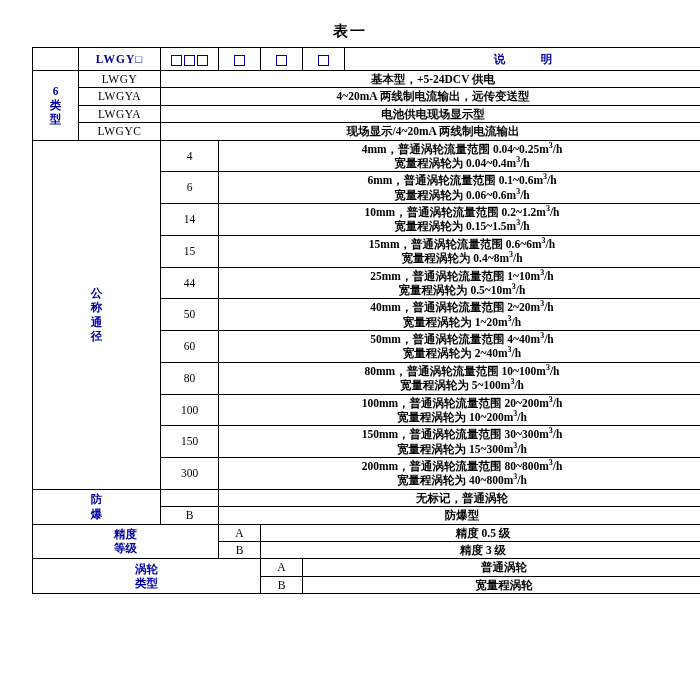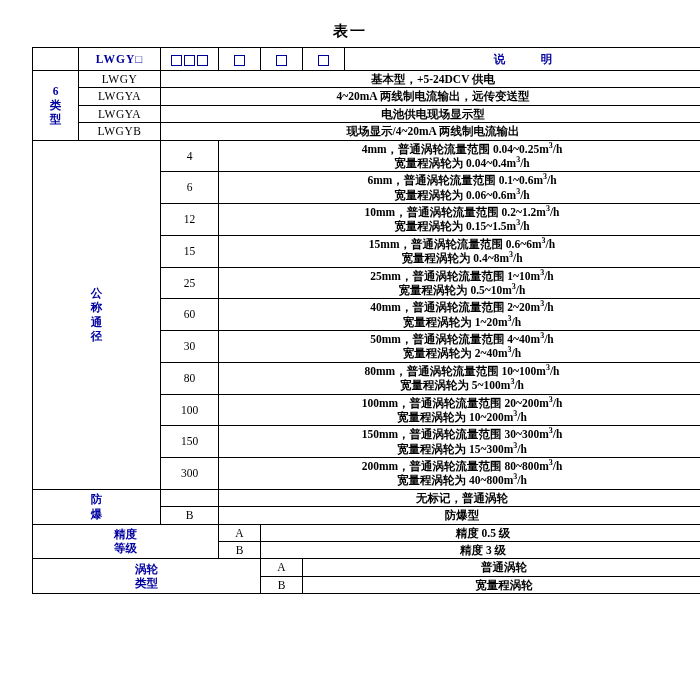--- a/index.html
+++ b/index.html
@@ -151,21 +151,21 @@
       </tr>
       <tr>
         <td class="typecell">LWGYA</td>
         <td colspan="5" class="desc-cell">4~20mA 两线制电流输出，远传变送型</td>
       </tr>
       <tr>
         <td class="typecell">LWGYA</td>
         <td colspan="5" class="desc-cell">电池供电现场显示型</td>
       </tr>
       <tr>
-        <td class="typecell">LWGYB</td>
+        <td class="typecell">LWGYC</td>
         <td colspan="5" class="desc-cell">现场显示/4~20mA 两线制电流输出</td>
       </tr>
 
       <tr>
         <td rowspan="11" class="vlabel-wide" colspan="2">
           <div>公</div>
           <div>称</div>
           <div>通</div>
           <div>径</div>
         </td>
@@ -176,49 +176,49 @@
         </td>
       </tr>
       <tr>
         <td class="sub">6</td>
         <td colspan="4" class="desc-cell">
           <span class="l2">6mm，普通涡轮流量范围 0.1~0.6m<sup>3</sup>/h</span>
           <span class="l2">宽量程涡轮为 0.06~0.6m<sup>3</sup>/h</span>
         </td>
       </tr>
       <tr>
-        <td class="sub">12</td>
+        <td class="sub">14</td>
         <td colspan="4" class="desc-cell">
           <span class="l2">10mm，普通涡轮流量范围 0.2~1.2m<sup>3</sup>/h</span>
           <span class="l2">宽量程涡轮为 0.15~1.5m<sup>3</sup>/h</span>
         </td>
       </tr>
       <tr>
         <td class="sub">15</td>
         <td colspan="4" class="desc-cell">
           <span class="l2">15mm，普通涡轮流量范围 0.6~6m<sup>3</sup>/h</span>
           <span class="l2">宽量程涡轮为 0.4~8m<sup>3</sup>/h</span>
         </td>
       </tr>
       <tr>
-        <td class="sub">25</td>
+        <td class="sub">44</td>
         <td colspan="4" class="desc-cell">
           <span class="l2">25mm，普通涡轮流量范围 1~10m<sup>3</sup>/h</span>
           <span class="l2">宽量程涡轮为 0.5~10m<sup>3</sup>/h</span>
         </td>
       </tr>
       <tr>
-        <td class="sub">60</td>
+        <td class="sub">50</td>
         <td colspan="4" class="desc-cell">
           <span class="l2">40mm，普通涡轮流量范围 2~20m<sup>3</sup>/h</span>
           <span class="l2">宽量程涡轮为 1~20m<sup>3</sup>/h</span>
         </td>
       </tr>
       <tr>
-        <td class="sub">30</td>
+        <td class="sub">60</td>
         <td colspan="4" class="desc-cell">
           <span class="l2">50mm，普通涡轮流量范围 4~40m<sup>3</sup>/h</span>
           <span class="l2">宽量程涡轮为 2~40m<sup>3</sup>/h</span>
         </td>
       </tr>
       <tr>
         <td class="sub">80</td>
         <td colspan="4" class="desc-cell">
           <span class="l2">80mm，普通涡轮流量范围 10~100m<sup>3</sup>/h</span>
           <span class="l2">宽量程涡轮为 5~100m<sup>3</sup>/h</span>

